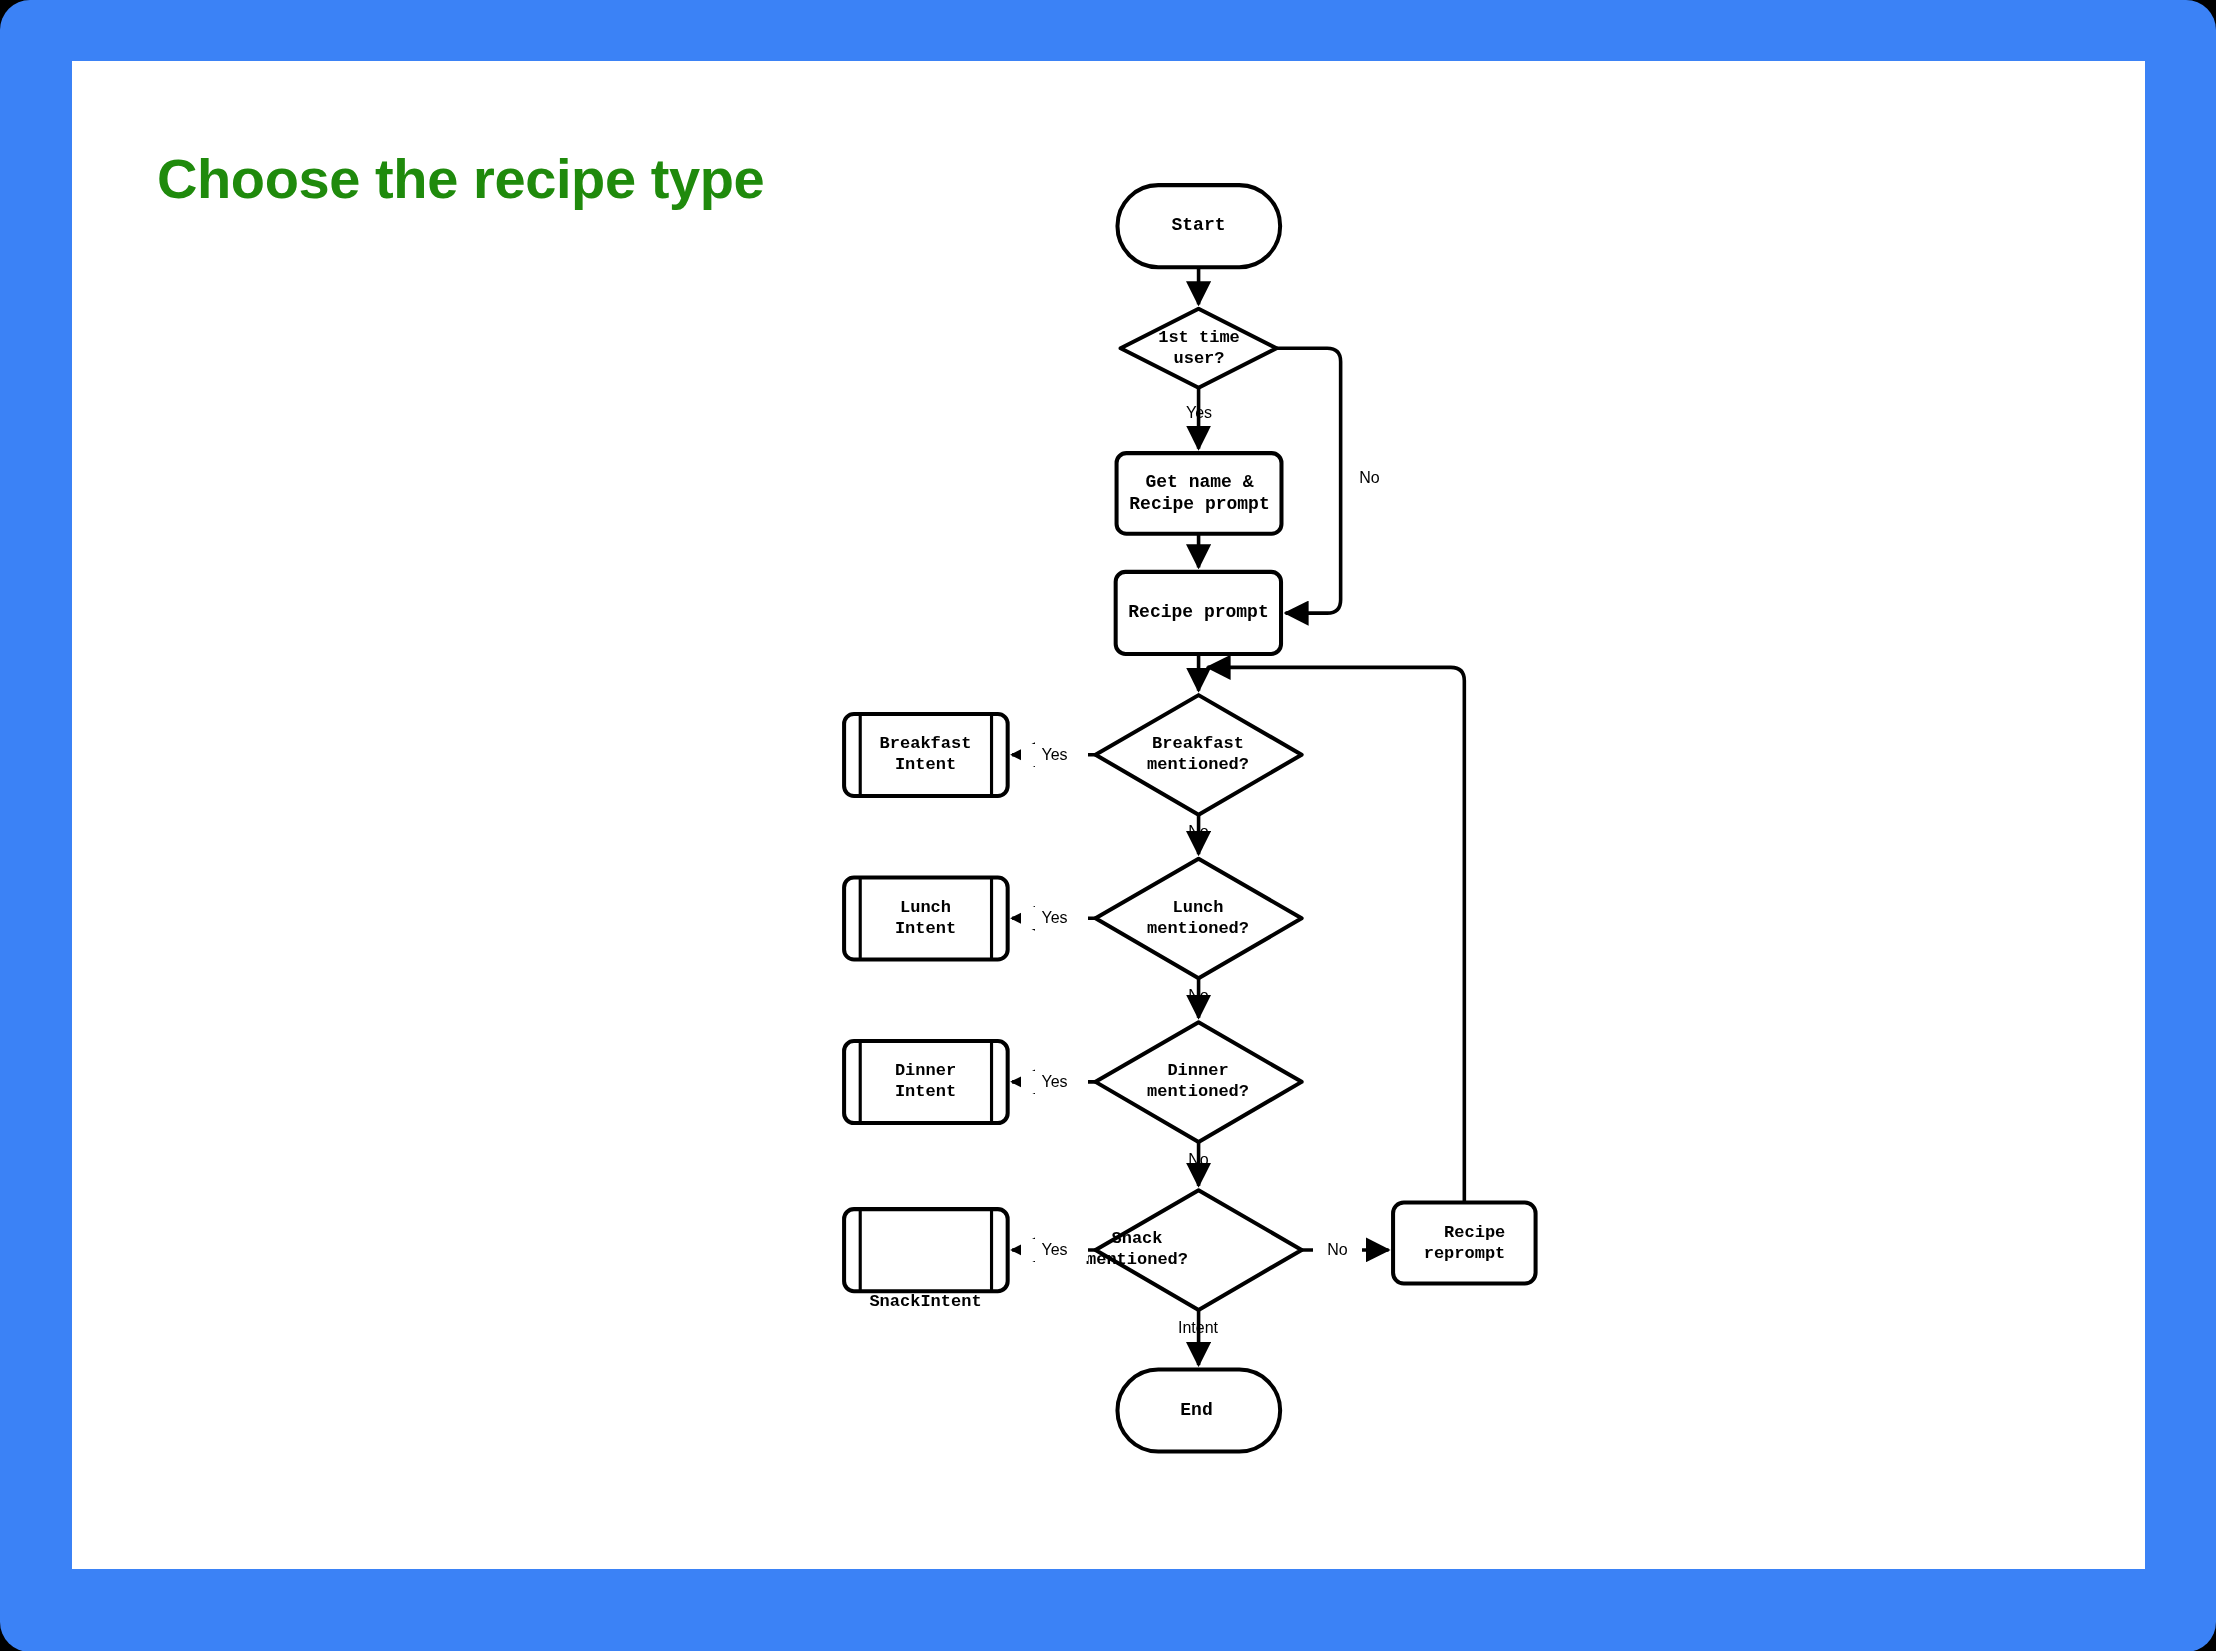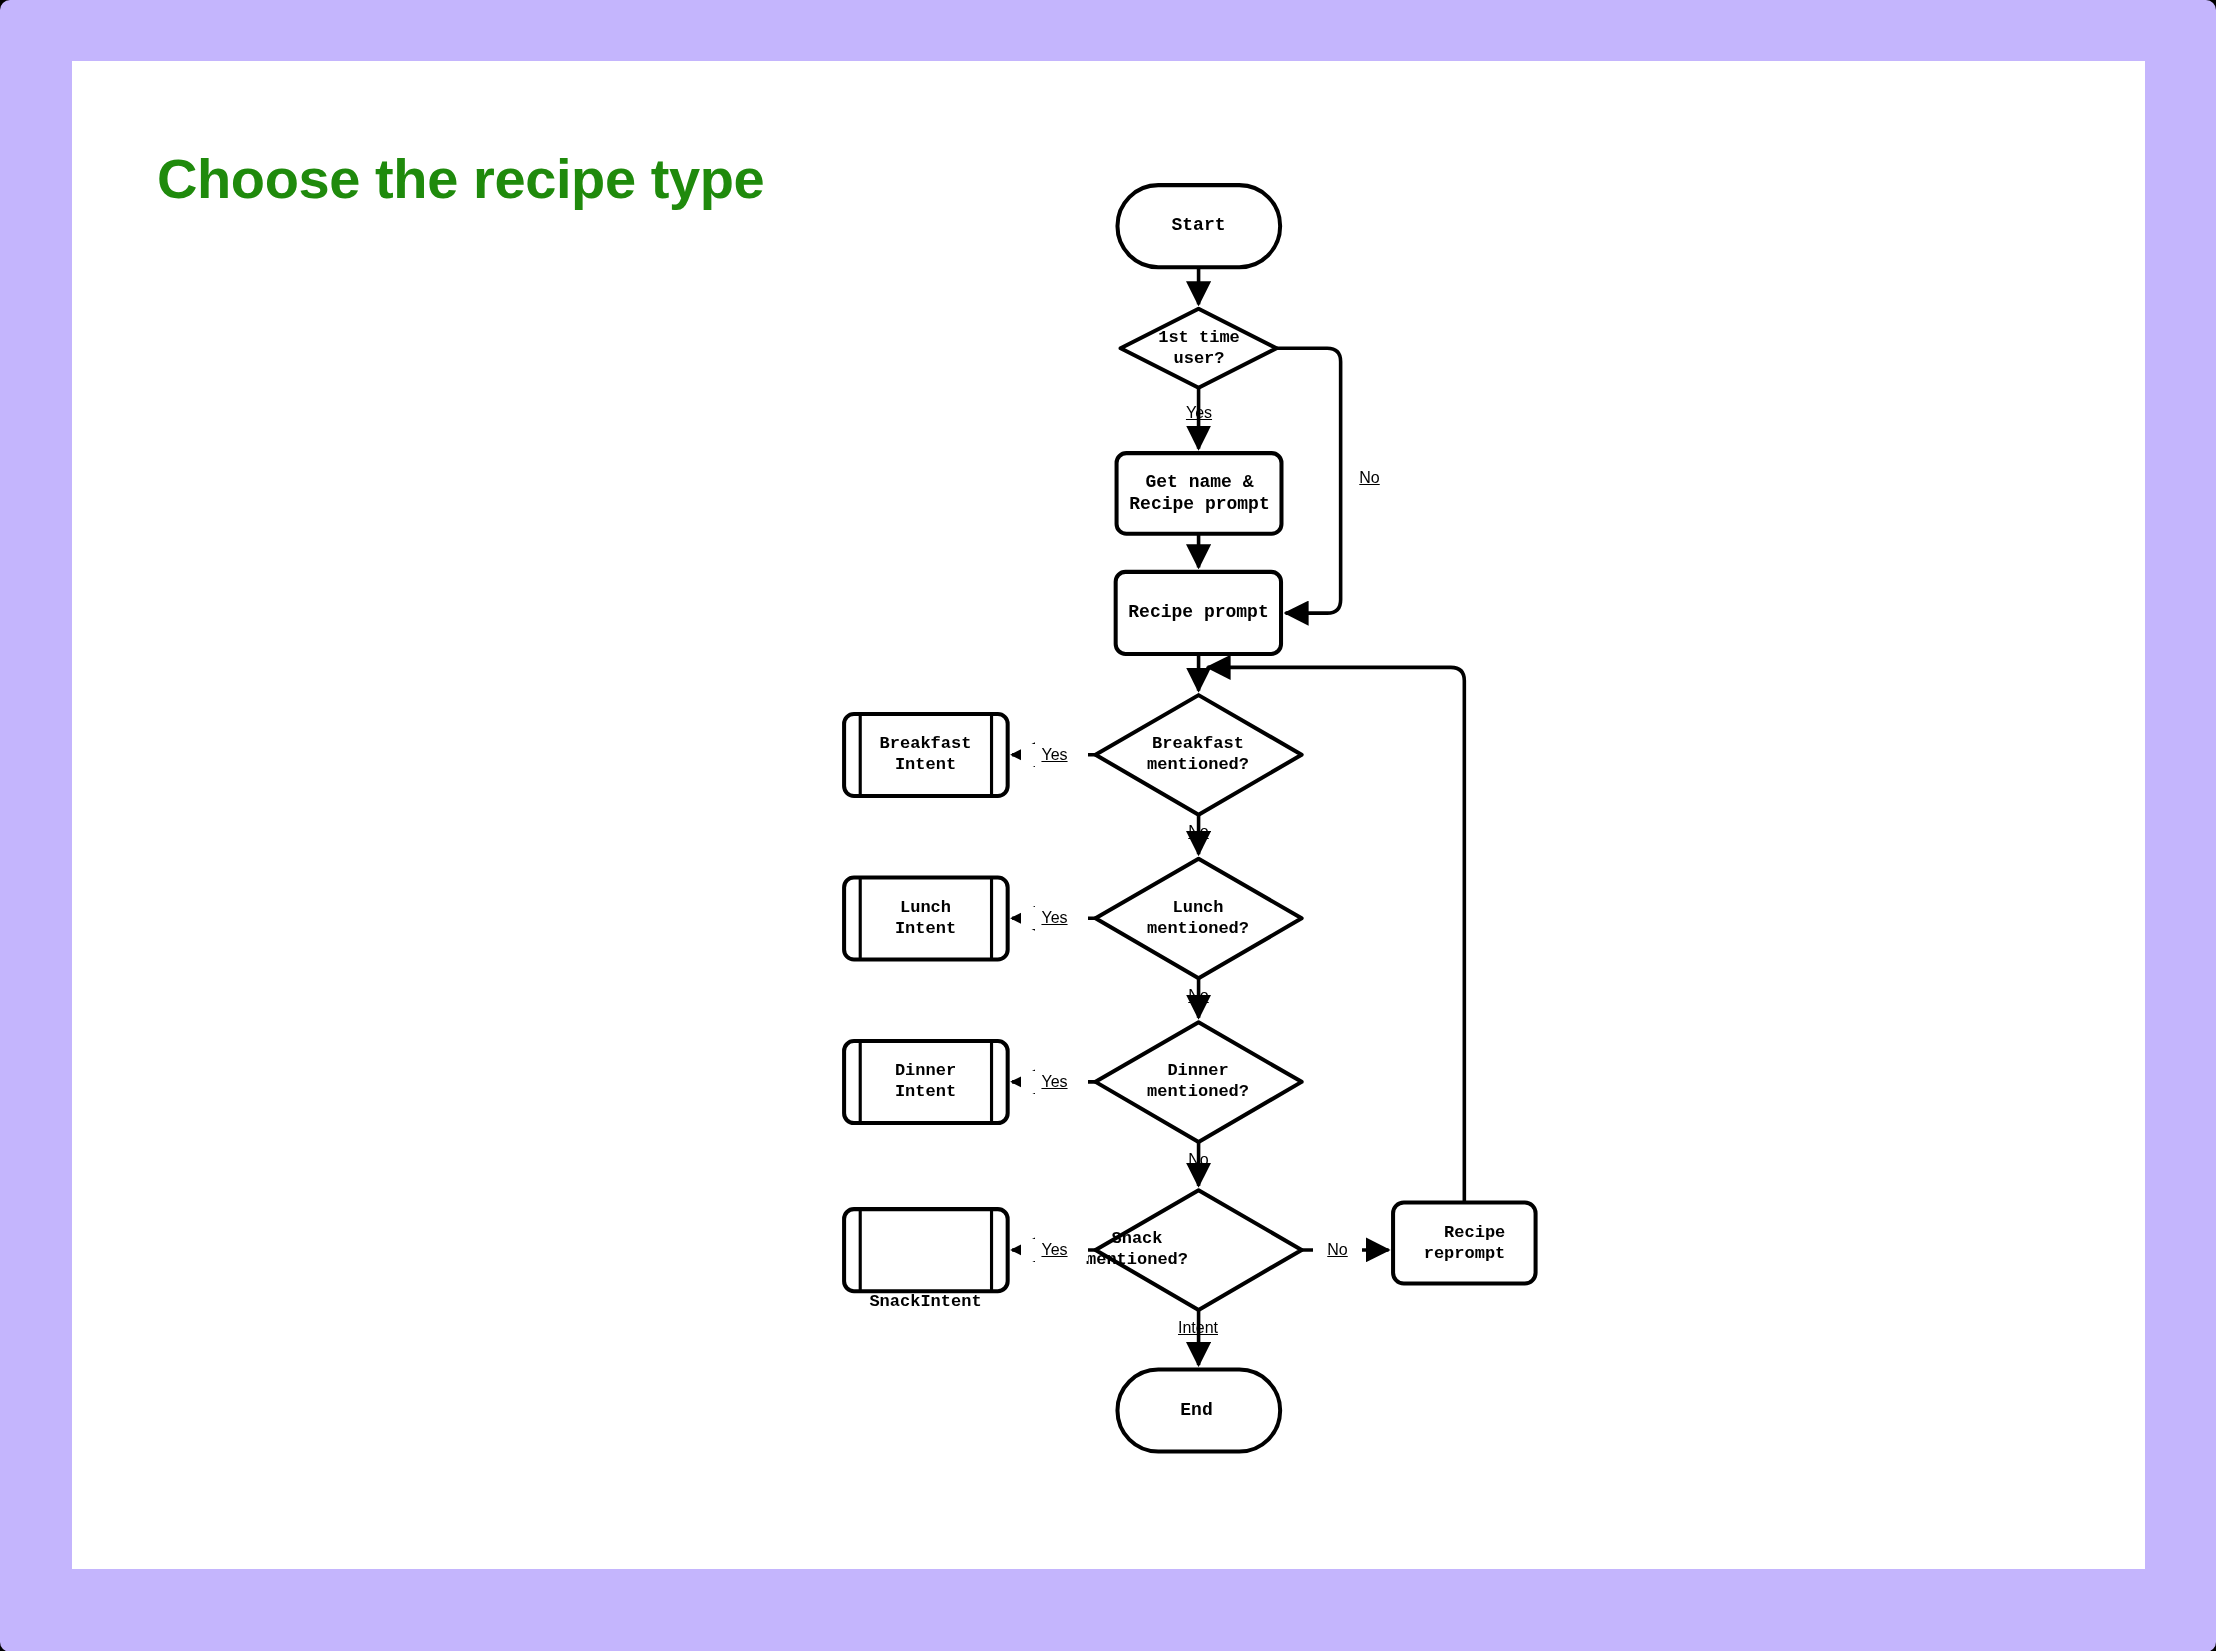--- a/index.html
+++ b/index.html
@@ -15,22 +15,22 @@
     overflow: hidden;
   }
 
   
   #device-frame {
     position: absolute;
     left: 0;
     top: 0;
     width: 2216px;
     height: 1652px;
-    background: #c4b5fd;
-    border-radius: 10px;
+    background: #3b82f6;
+    border-radius: 30px;
   }
 
   
   #slide-canvas {
     position: absolute;
     left: 72px;
     top: 61px;
     width: 2073px;
     height: 1508px;
     background: #ffffff;
@@ -87,21 +87,20 @@
     position: absolute;
     display: flex;
     align-items: center;
     justify-content: center;
     text-align: right;
     font-size: 16px;
     font-weight: normal;
     color: #000000;
     white-space: nowrap;
     pointer-events: none;
-    text-decoration: underline;
   }
 </style>
 </head>
 <body>
 
 <div id="device-frame">
   <div id="slide-canvas">
 
     <div id="page-title">Choose the recipe type</div>
 

